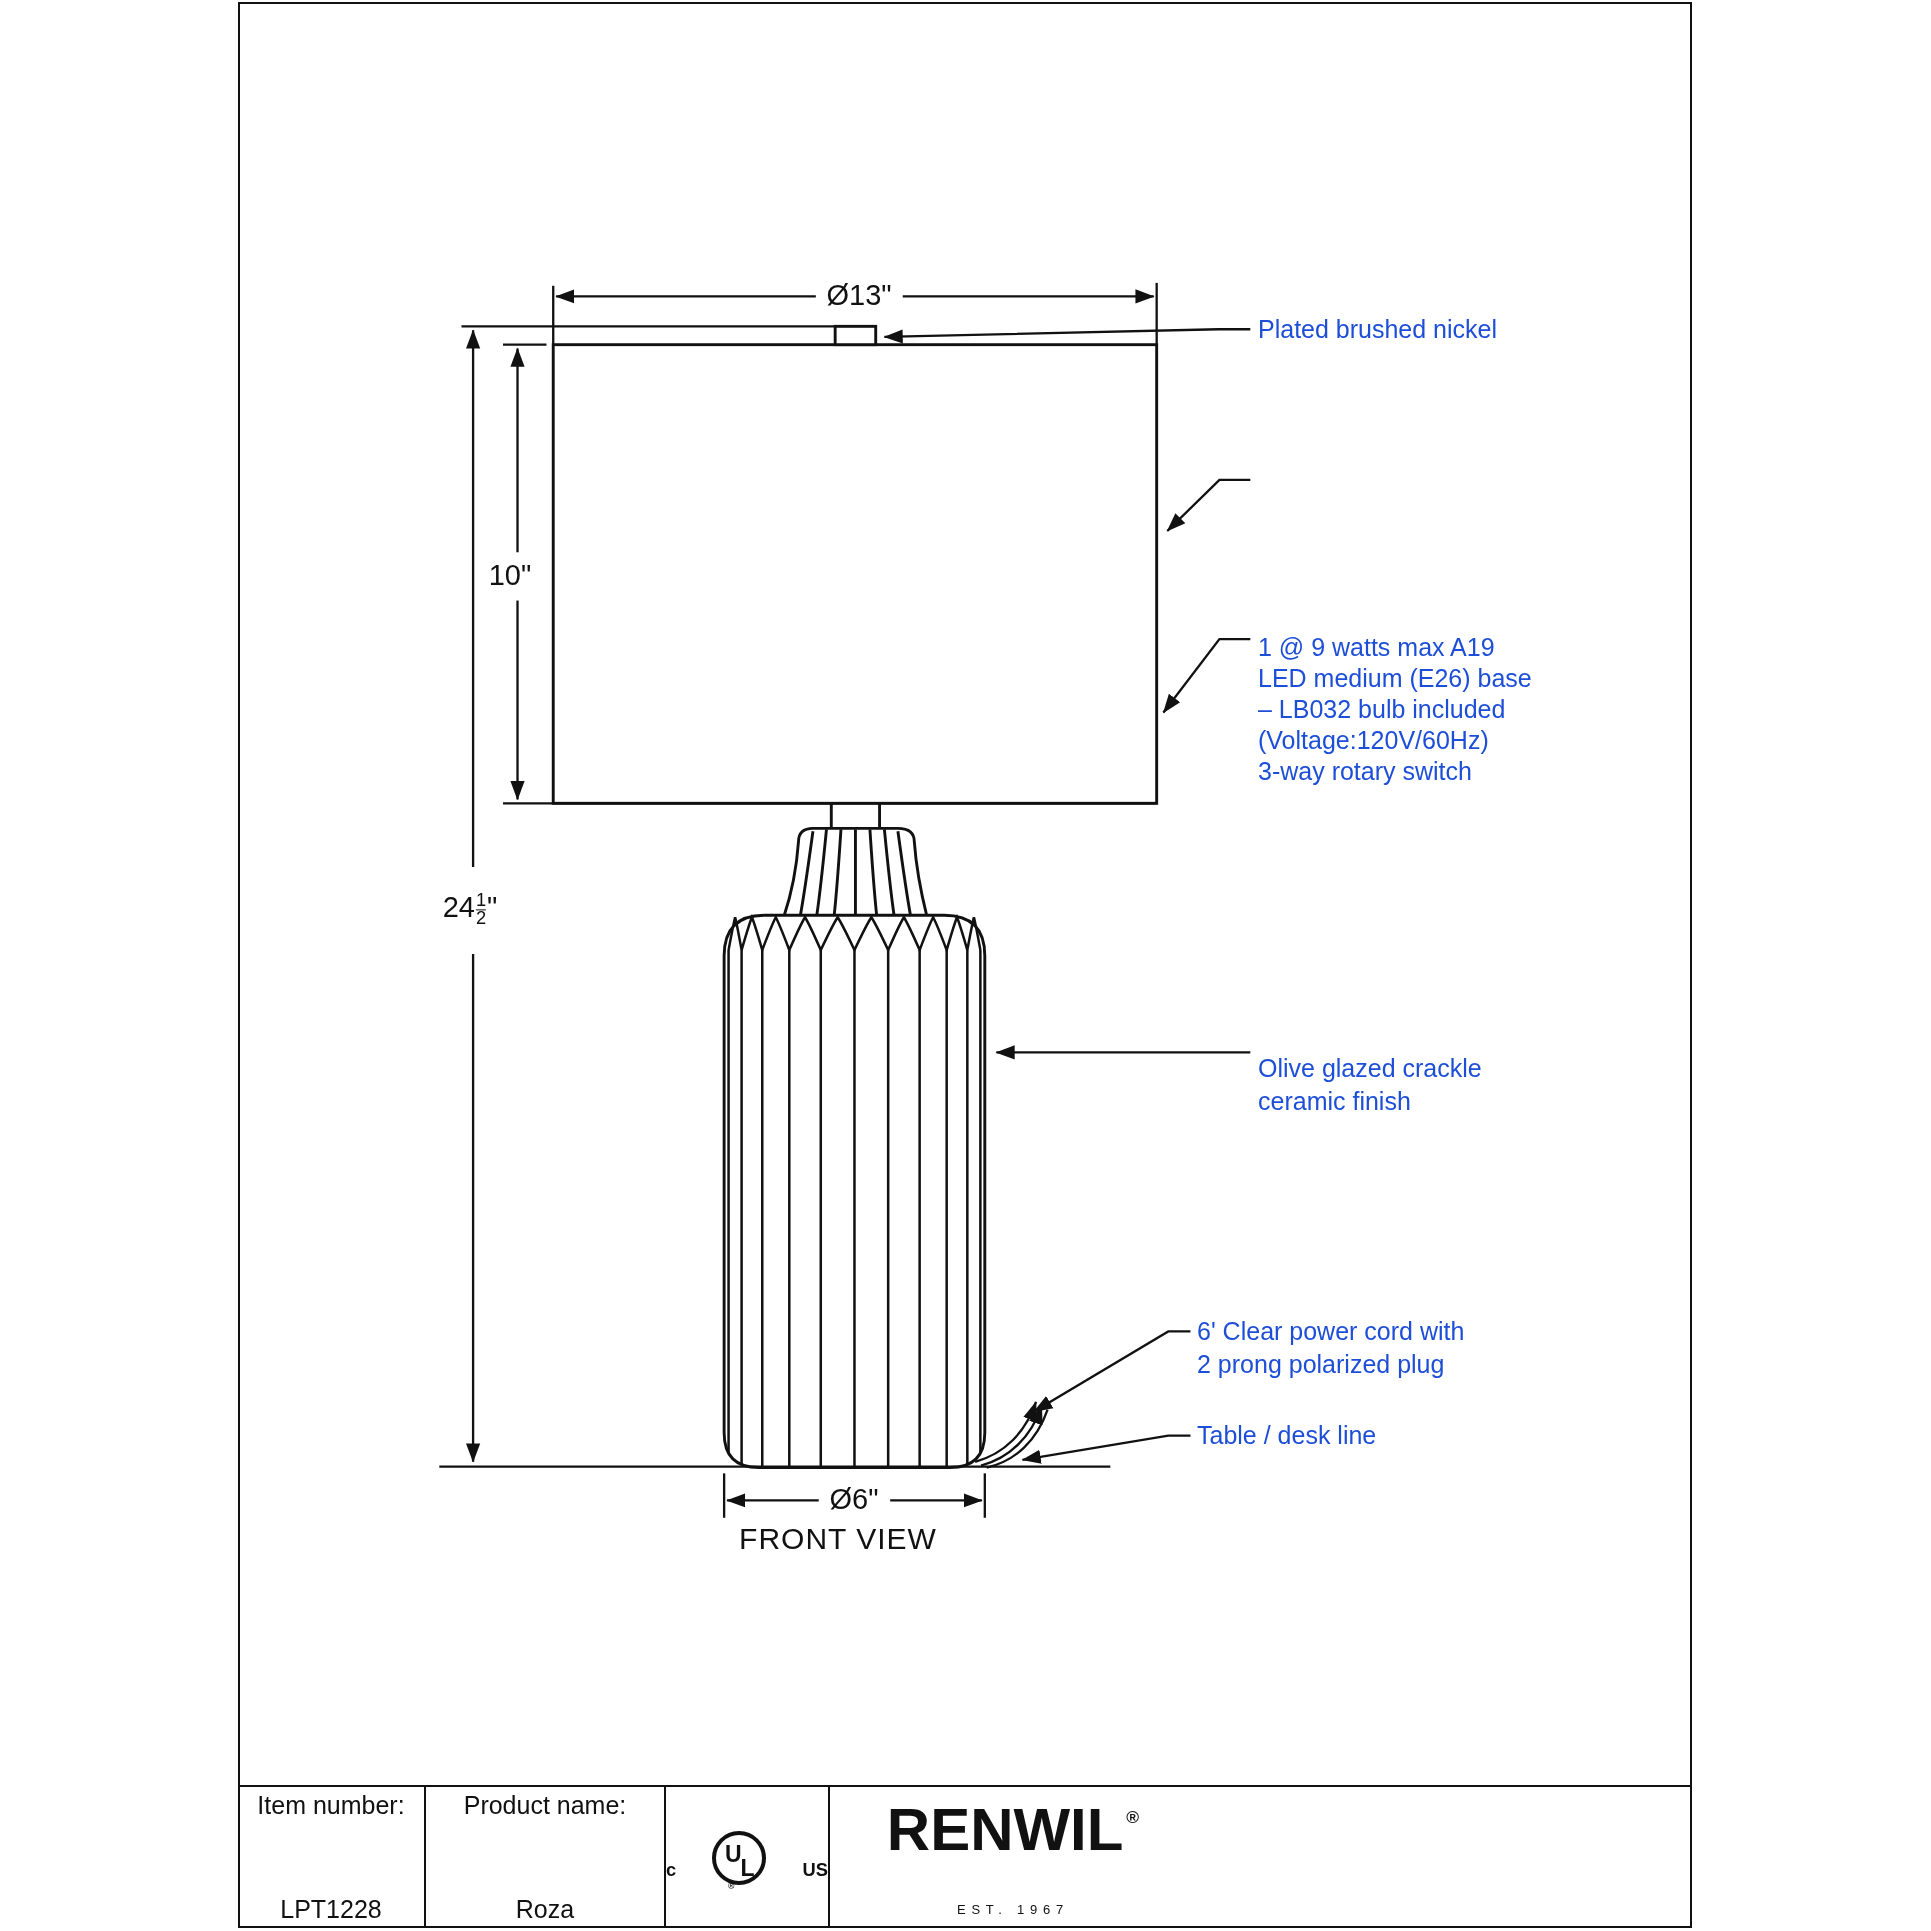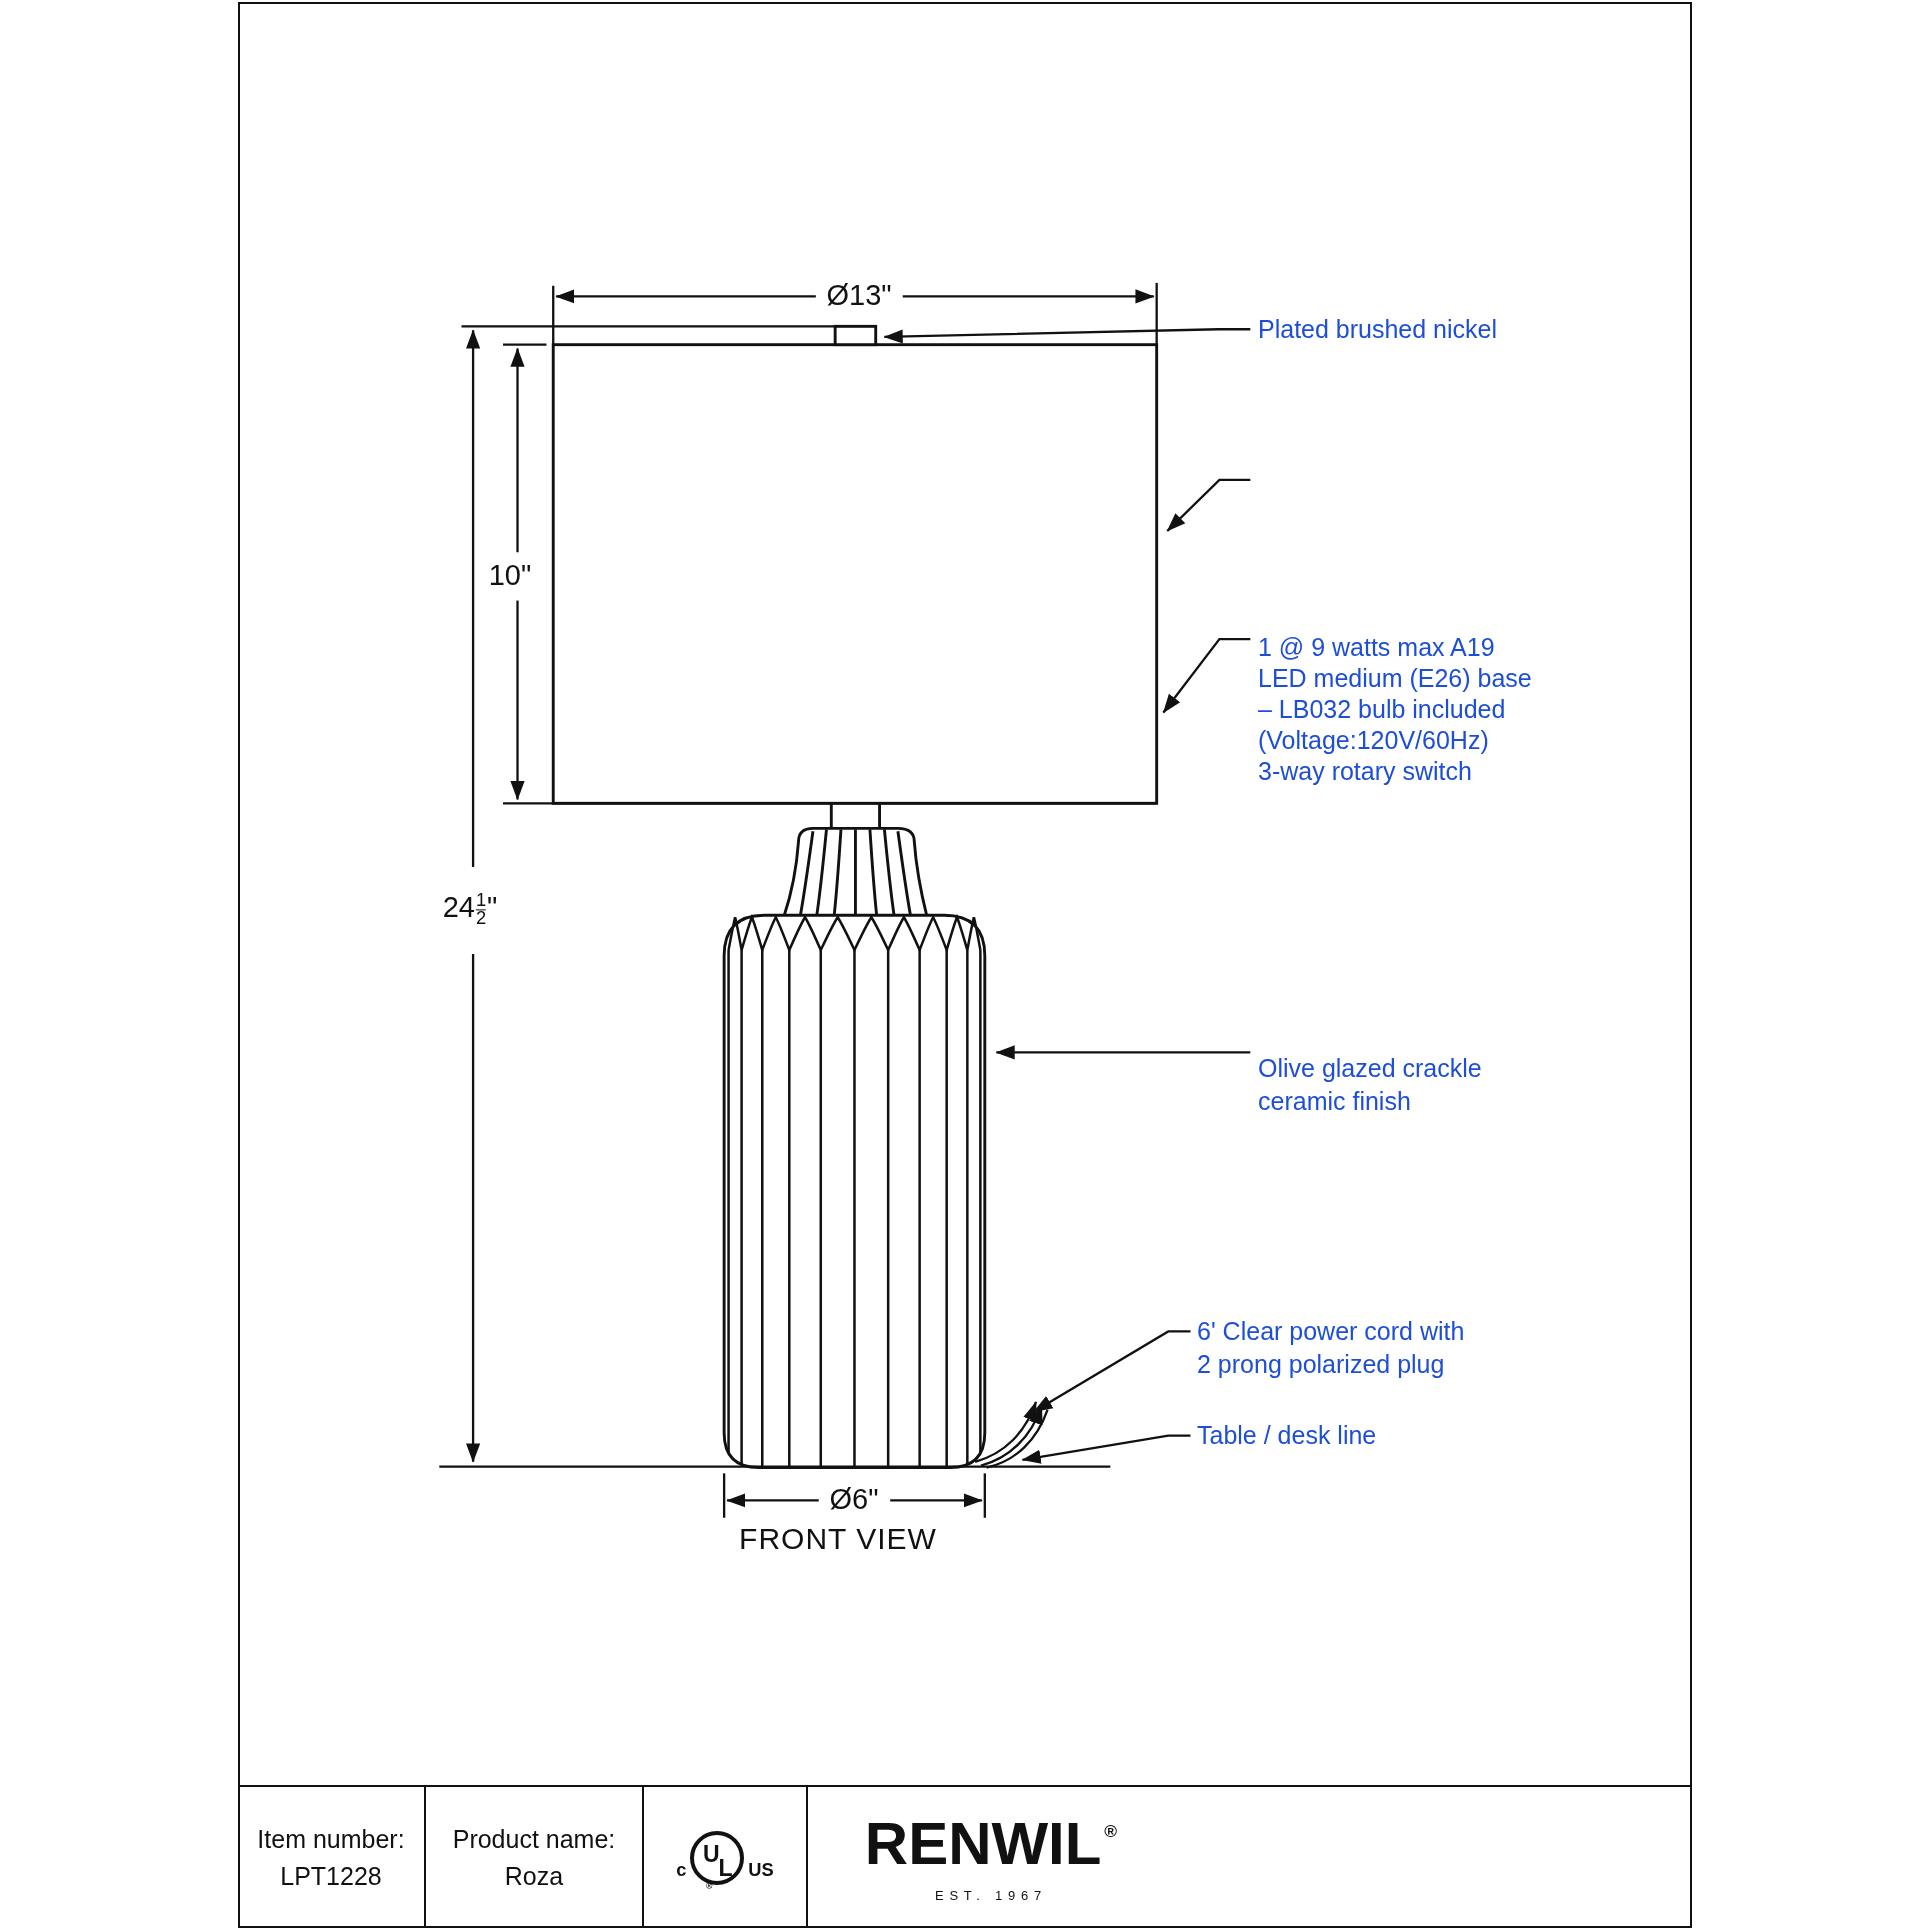--- a/index.html
+++ b/index.html
@@ -28,26 +28,26 @@
     position:absolute;transform:translate(-50%,-50%);
     font-size:30px;letter-spacing:1px;color:#111;white-space:nowrap;
   }
   
   #title-block{
     position:absolute;left:238px;top:1785px;width:1454px;height:143px;
     box-sizing:border-box;border-top:2.9px solid #111;display:flex;
   }
   .tb-cell{
     box-sizing:border-box;border-right:2.9px solid #111;
-    display:flex;flex-direction:column;align-items:center;justify-content:center;
+    display:flex;flex-direction:column;align-items:center;justify-content:space-between;
     font-size:25px;line-height:37px;text-align:center;
   }
   .tb-cell:last-child{border-right:none;}
   .tb-item{width:188px;}
-  .tb-product{width:218px;}
+  .tb-product{width:240px;}
   .tb-overall{width:557px;}
   .tb-ul{width:164px;flex-direction:row;align-items:center;gap:3.9px;}
   .tb-brand{width:326px;padding-left:40px;}
   
   .ul-circle{
     position:relative;width:54px;height:54px;border:4.8px solid #111;border-radius:50%;
     box-sizing:border-box;flex:0 0 auto;
   }
   .ul-circle .u{position:absolute;left:8.7px;top:1.9px;font-size:23px;font-weight:bold;}
   .ul-circle .l{position:absolute;left:24px;top:15.4px;font-size:23px;font-weight:bold;}

